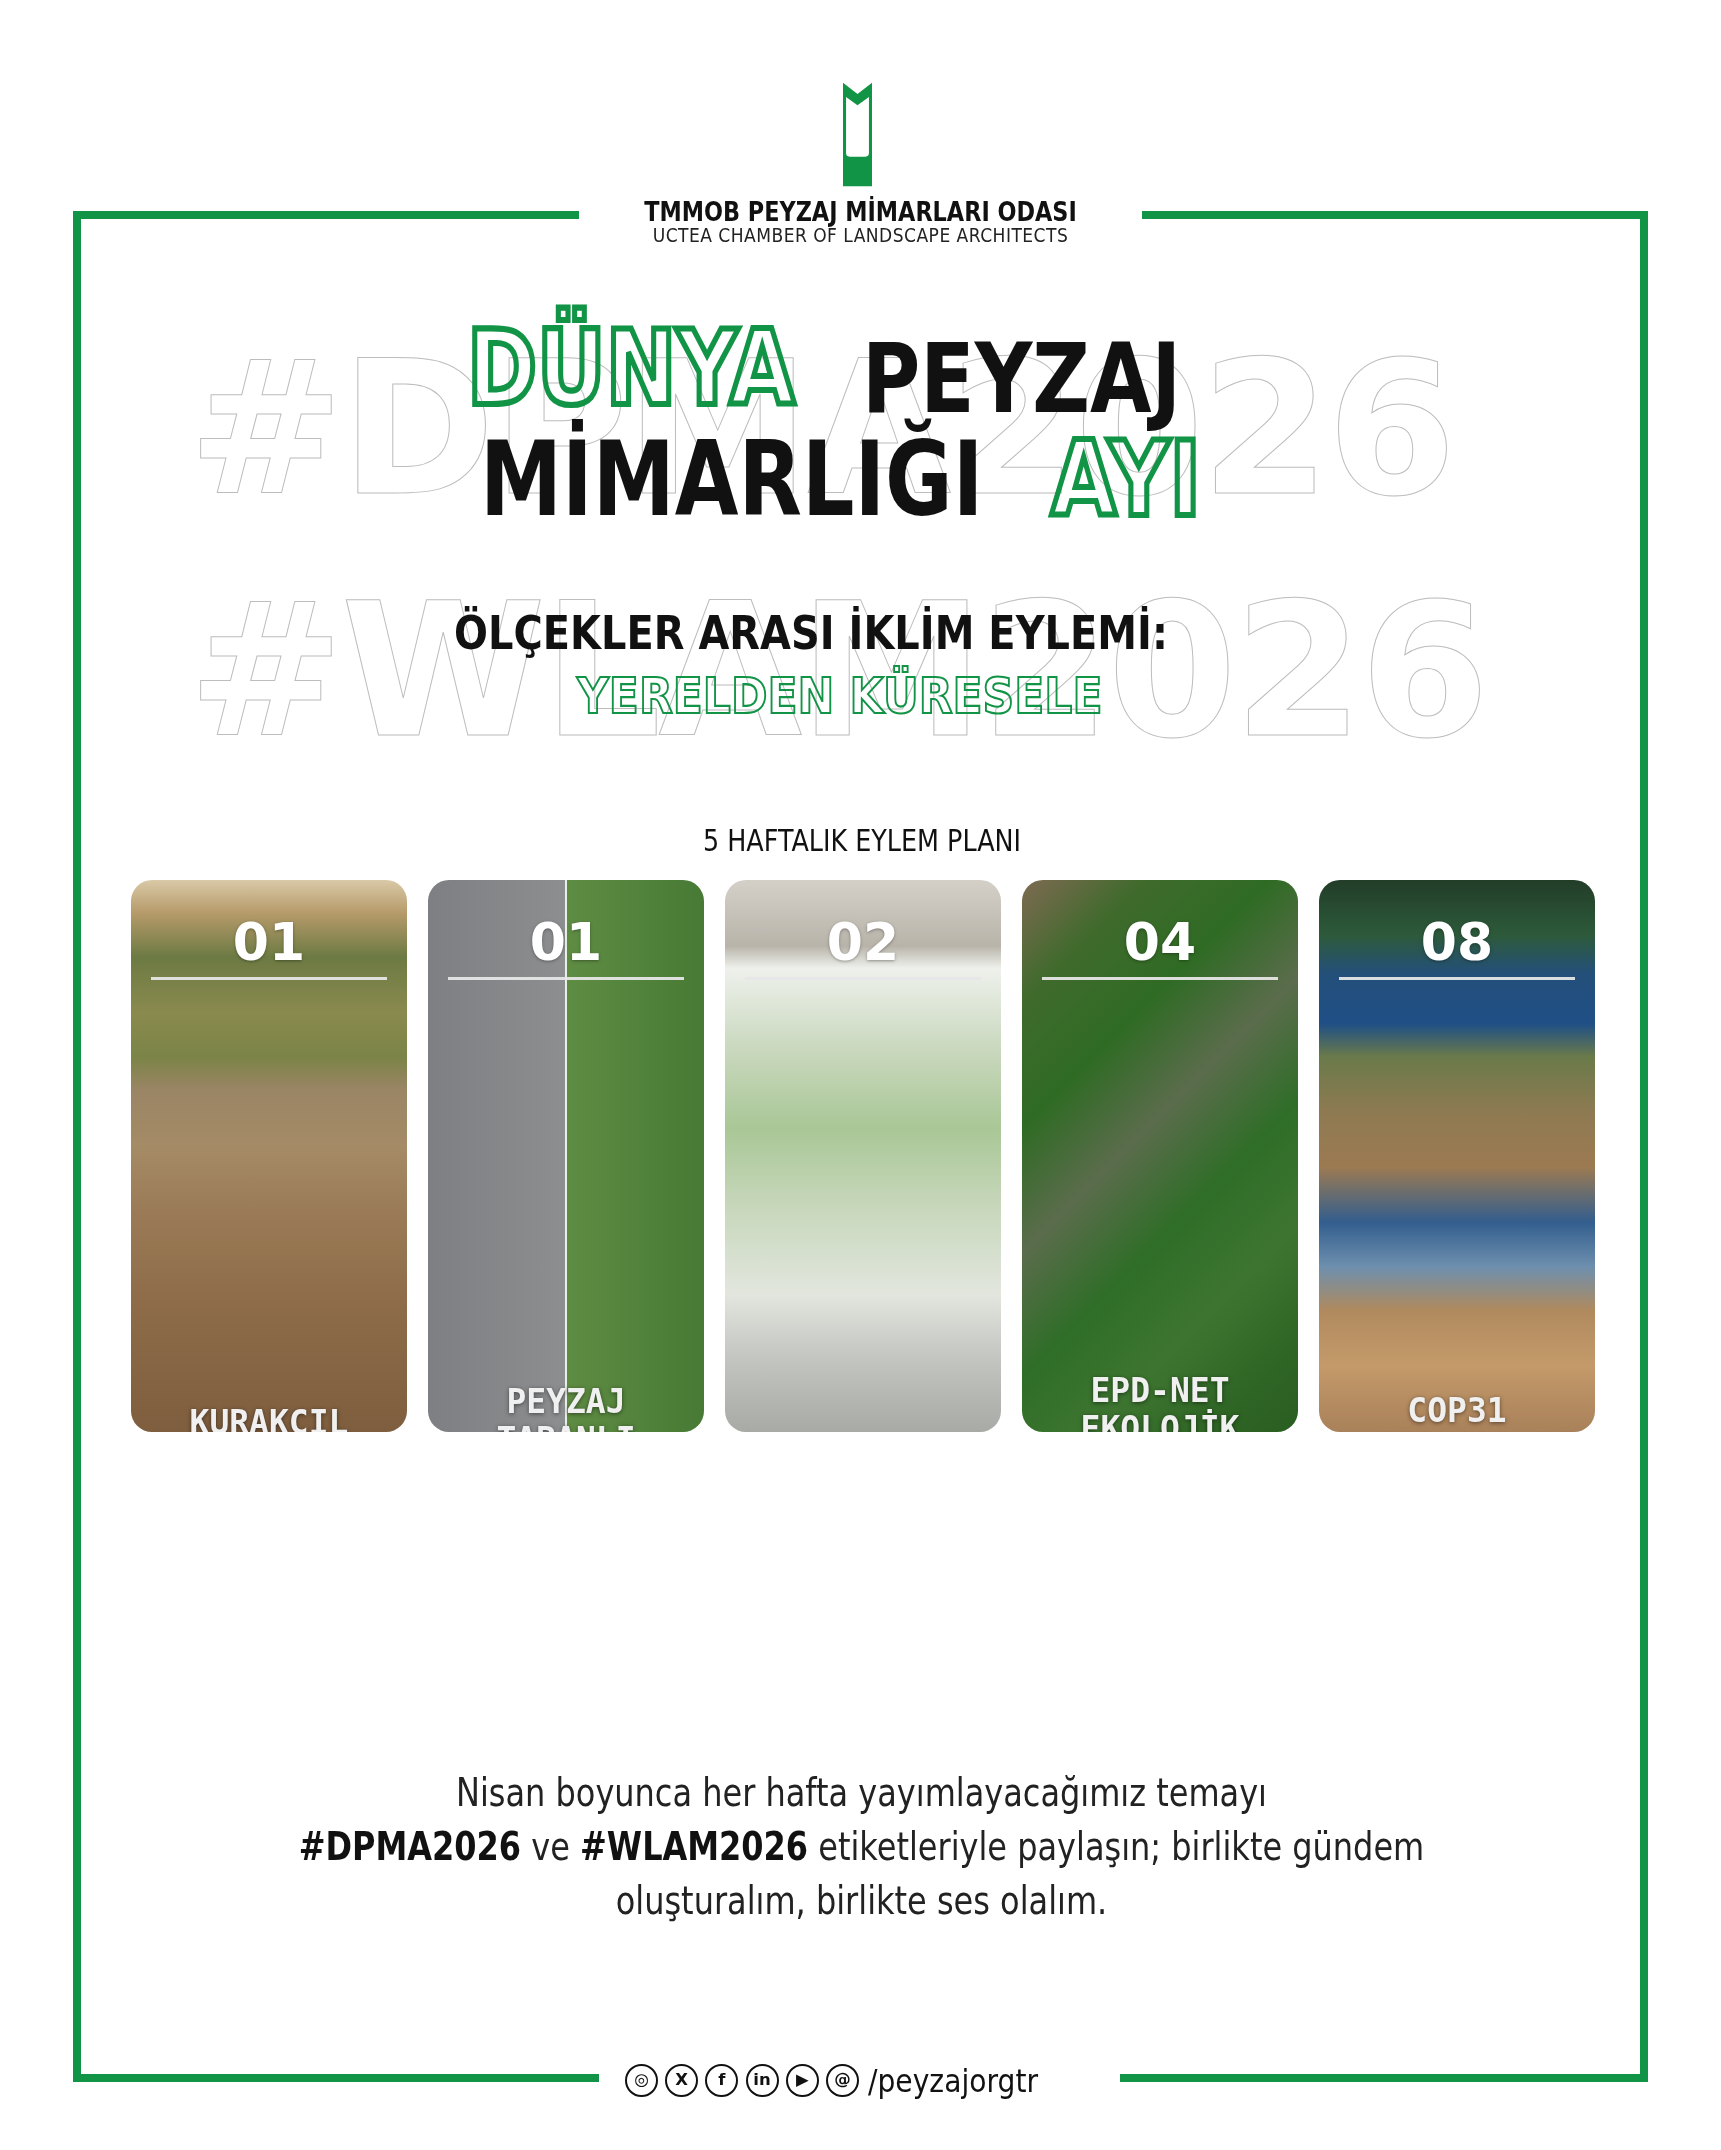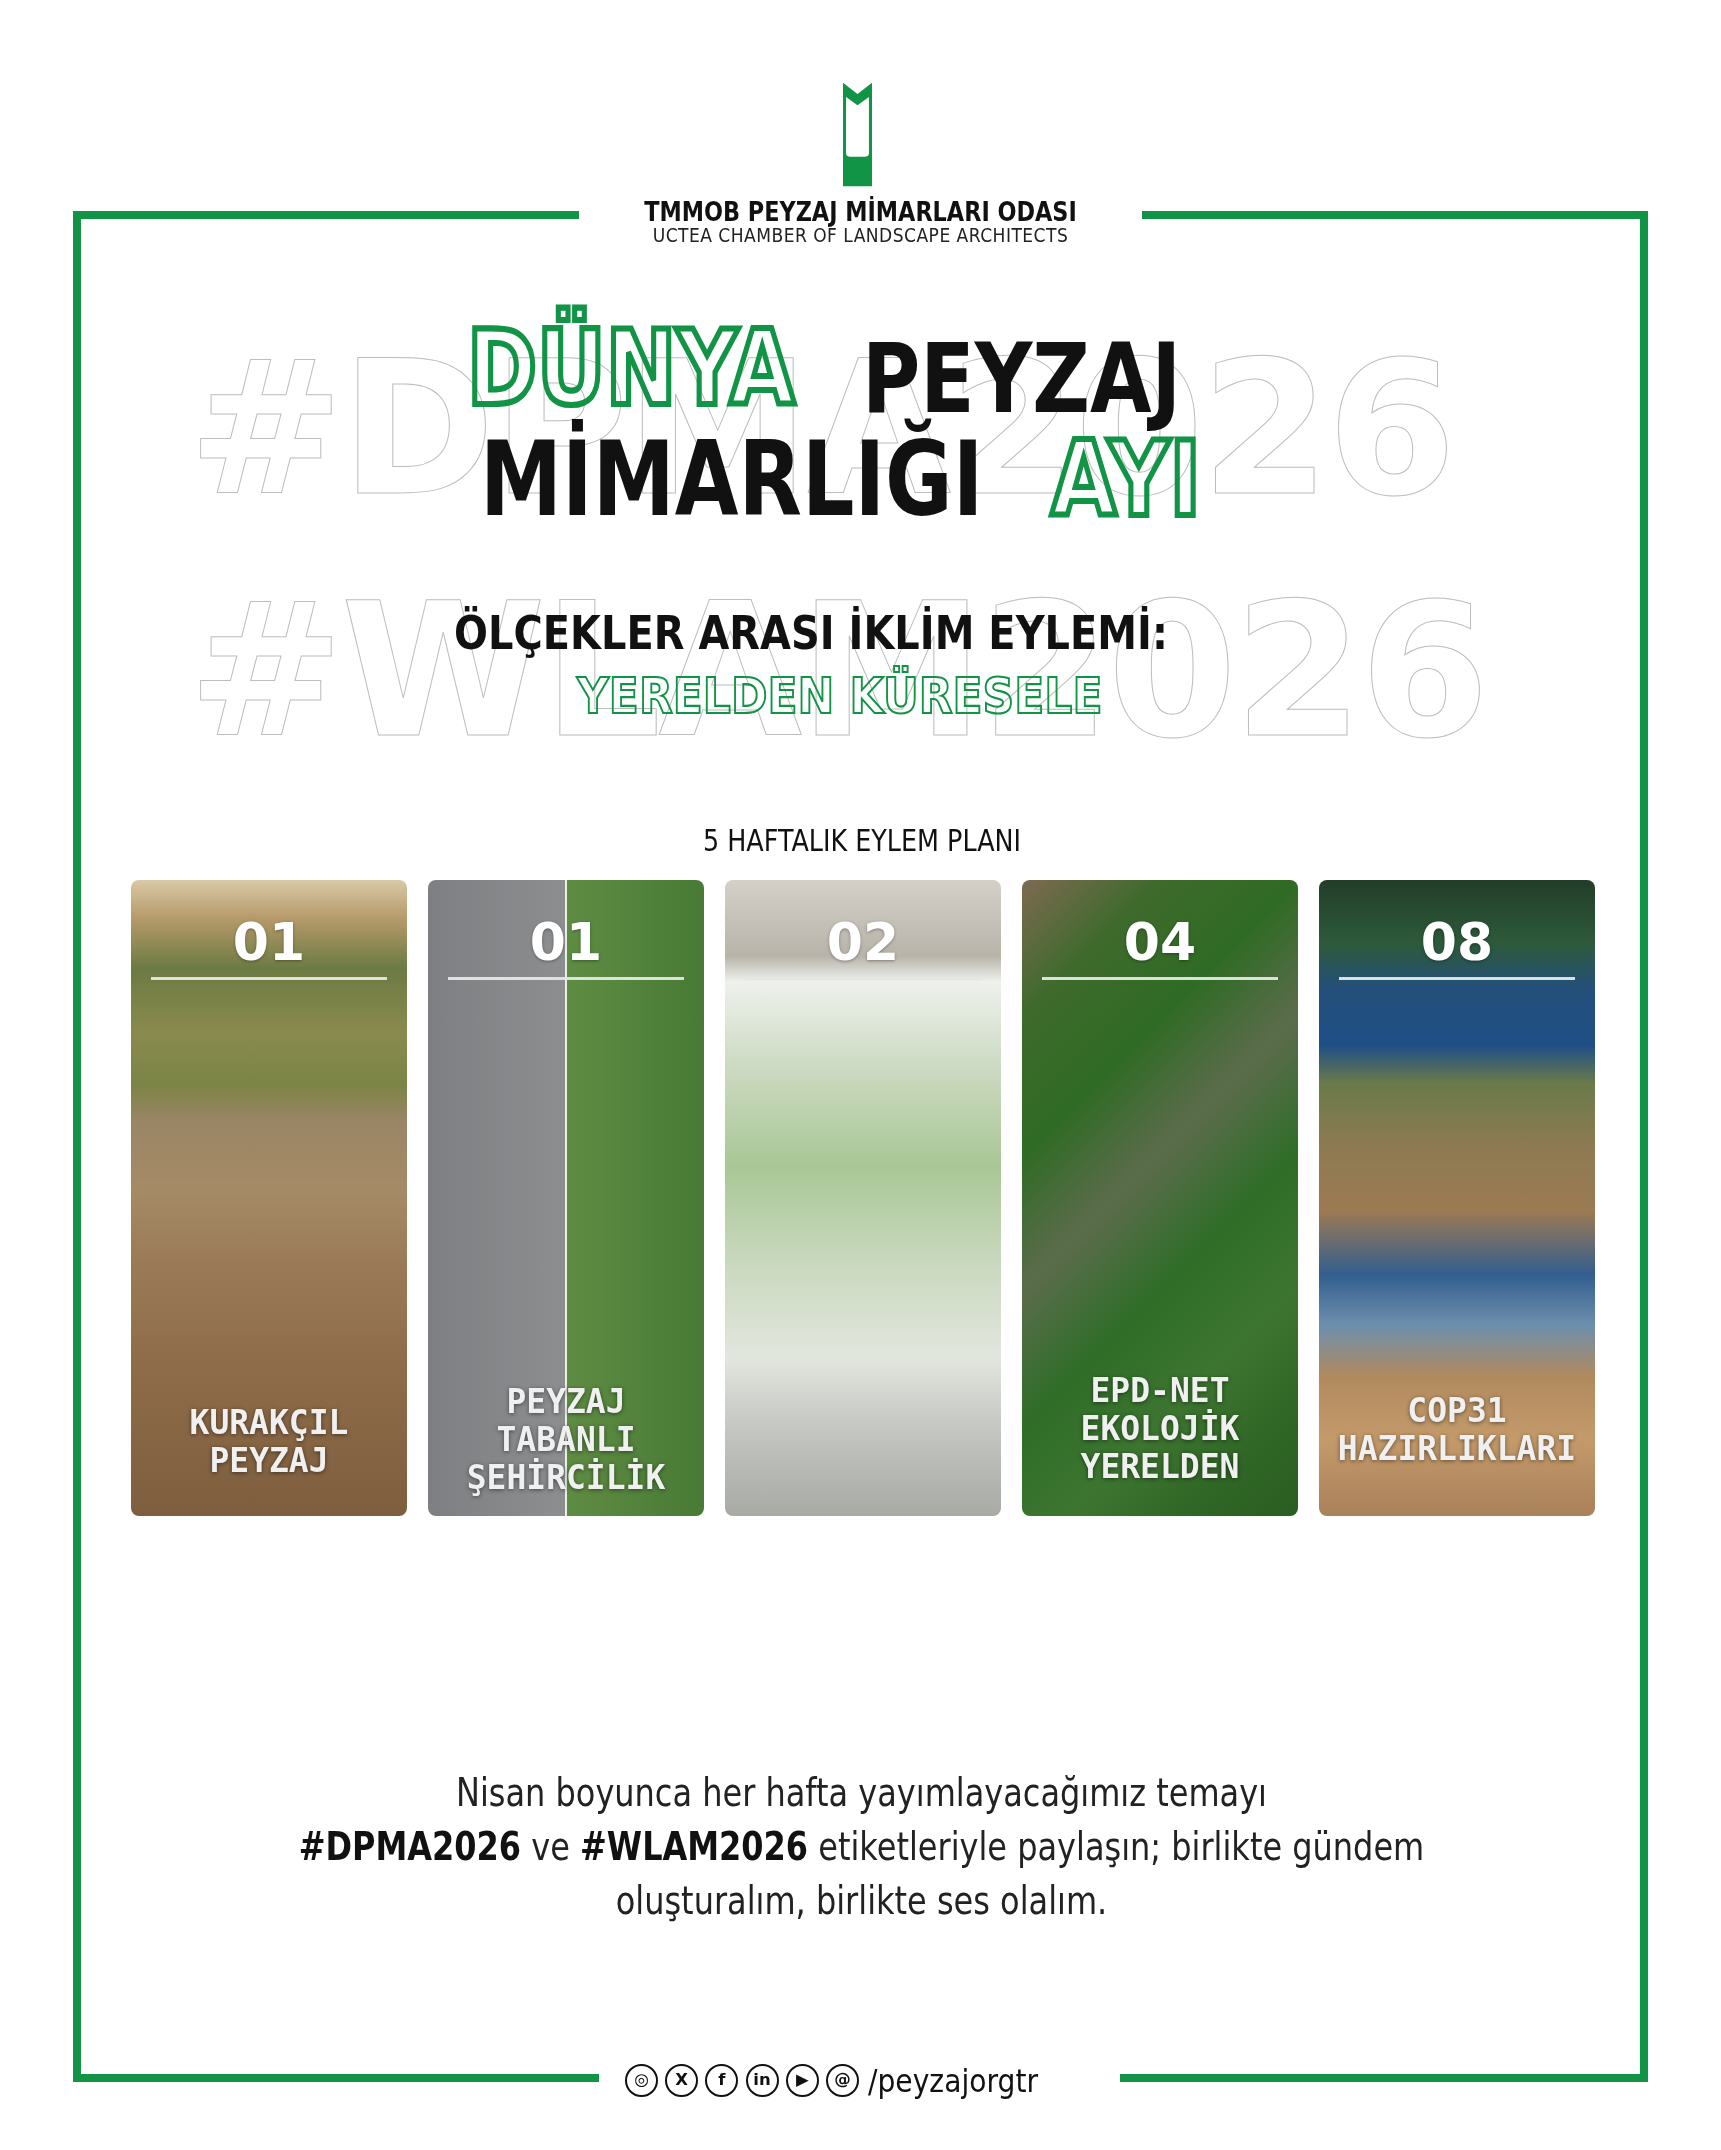--- a/index.html
+++ b/index.html
@@ -41,21 +41,21 @@
   .sub2 { position:absolute; left:577px; top:671px; font-family:"DejaVu Sans", sans-serif; font-weight:bold;
           font-size:50px; color:transparent; -webkit-text-stroke:2.1px #129446; white-space:nowrap;
           transform:scaleX(0.88); transform-origin:left; line-height:1; }
 
   .plan-label { position:absolute; left:640px; top:825px; width:444px; text-align:center;
                 font-family:"DejaVu Sans", sans-serif; font-size:31px; color:#111; white-space:nowrap;
                 transform:scaleX(0.82); transform-origin:center; line-height:1; }
 
   
   .cards { position:absolute; left:131px; top:880px; width:1464px; height:742px; display:flex; gap:21px; }
-  .card { position:relative; flex:0 0 276px; height:636px; border-radius:8px; overflow:hidden; }
+  .card { position:relative; flex:0 0 276px; height:552px; border-radius:21px; overflow:hidden; }
   .card-bg { position:absolute; inset:0; }
   .card-num { position:absolute; left:0; right:0; top:36px; text-align:center; font-family:"DejaVu Sans", sans-serif;
               font-weight:bold; font-size:52px; color:#ffffff; line-height:1; text-shadow:0 1px 3.1px rgba(0,0,0,0.35); }
   .card-line { position:absolute; left:19.6px; right:19.6px; top:97px; height:3.1px; background:#e6e6e6; opacity:0.95; }
   .card-title { position:absolute; left:5.2px; right:5.2px; text-align:center; font-family:"DejaVu Sans Mono", monospace;
                 font-weight:bold; font-size:33px; line-height:38px; color:#f0f0f0; text-shadow:0 1px 4.1px rgba(0,0,0,0.5);
                 white-space:pre-line; }
   .split { position:absolute; left:137px; top:0; bottom:0; width:1.5px; background:rgba(255,255,255,0.85); }
 
   .bg1 { background:

